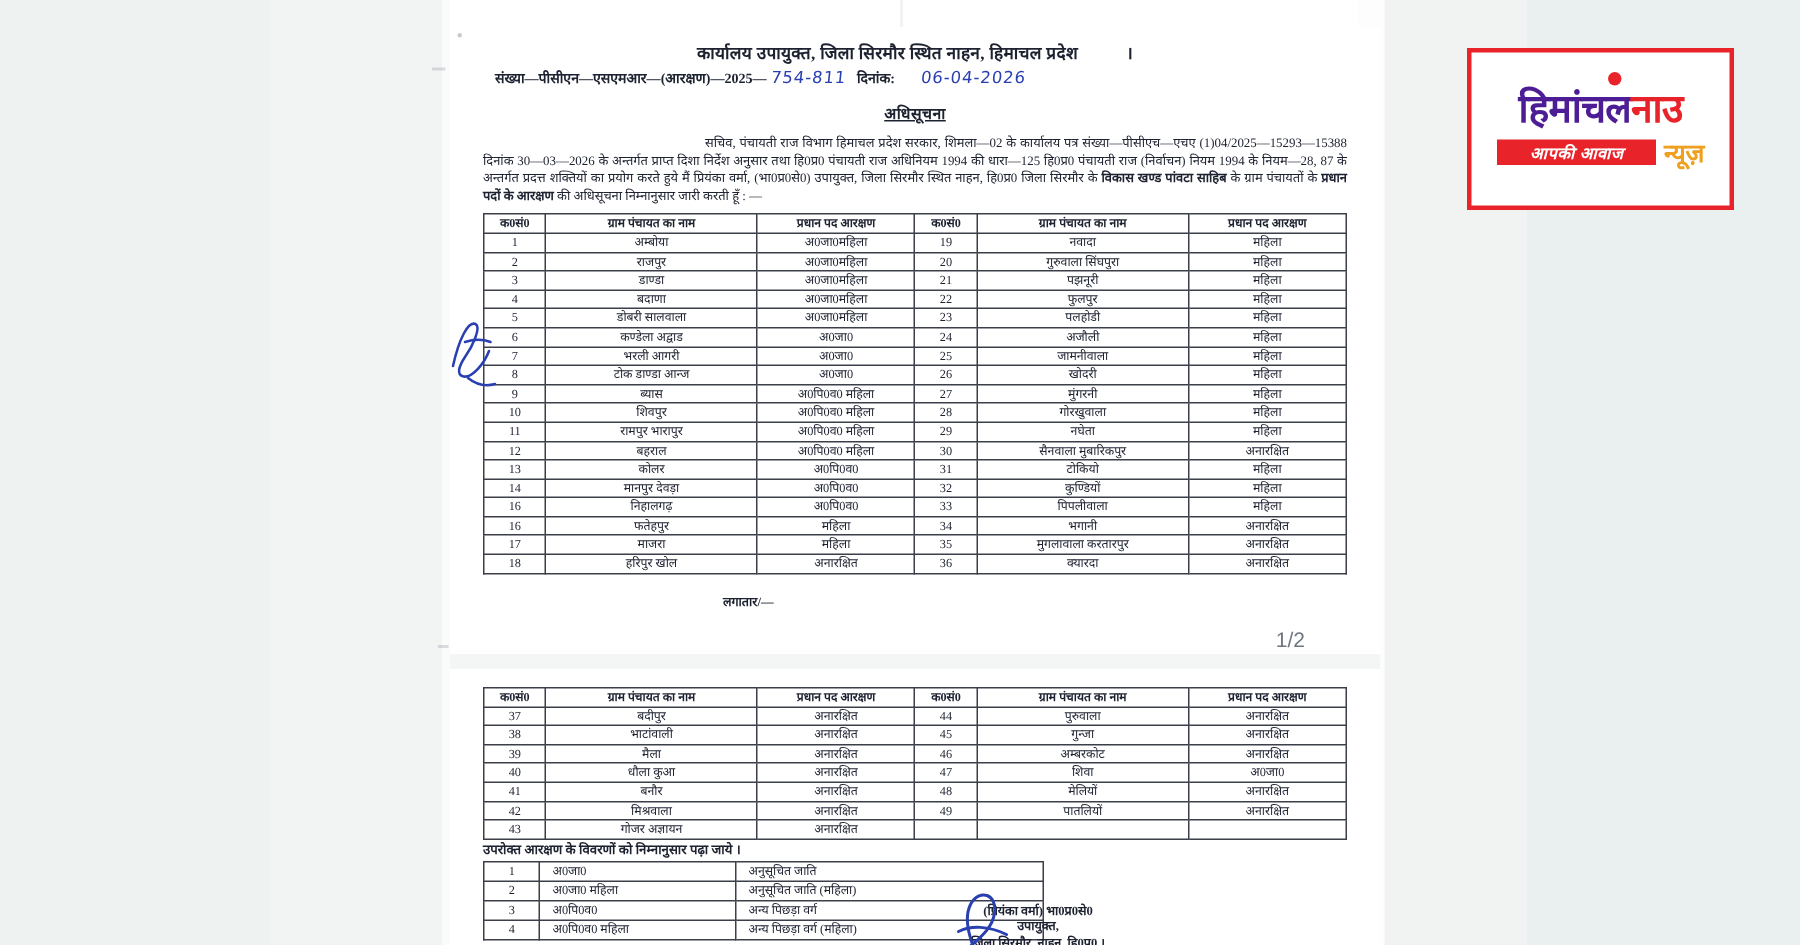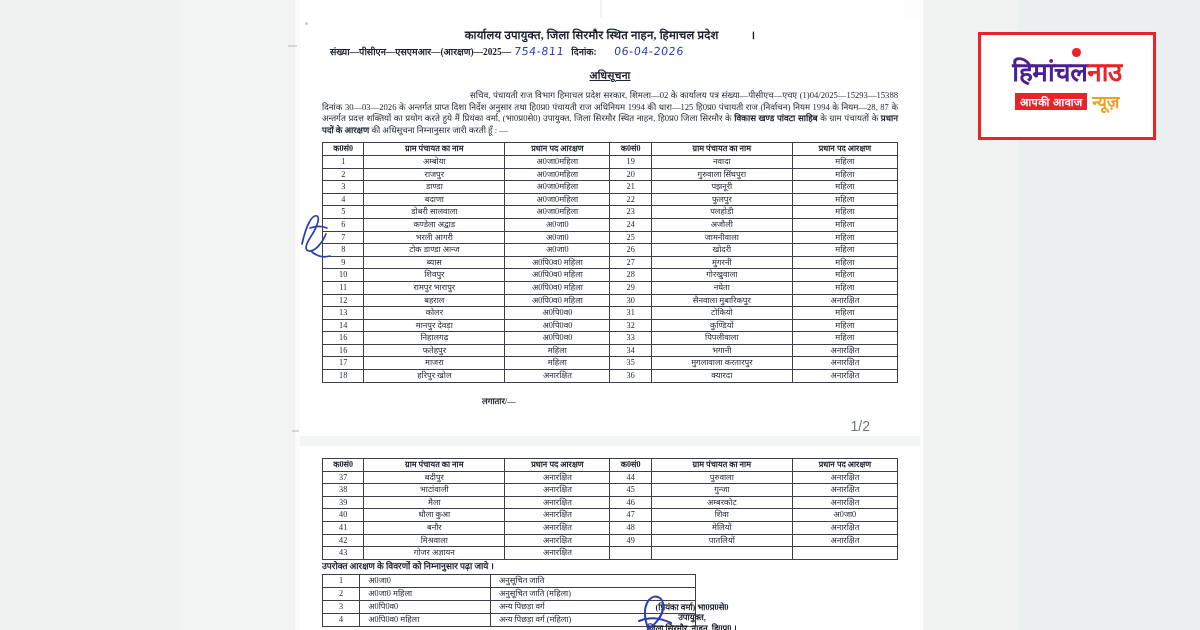--- a/index.html
+++ b/index.html
@@ -122,21 +122,21 @@
     font-family:"Liberation Sans",sans-serif;font-weight:bold;font-size:26px;
     color:#4c1d95;letter-spacing:-.5px;
   }
   .lg-red{
     font-family:"Liberation Sans",sans-serif;font-weight:bold;font-size:26px;
     color:#e8232a;letter-spacing:-.5px;
   }
   .logo-r2{display:flex;align-items:center;gap:5px;margin-top:5px;}
   .lg-chip{
     background:#e8232a;color:#ffffff;font-family:"Liberation Sans",sans-serif;
-    font-weight:bold;font-size:11px;padding:1px 5px;letter-spacing:.3px;
+    font-weight:bold;font-size:11px;padding:1px 22px;letter-spacing:.3px;font-style:italic;
   }
   .lg-orange{
     font-family:"Liberation Sans",sans-serif;font-weight:bold;font-size:17px;
     color:#f0a020;letter-spacing:-.3px;
   }
 
   .speck{position:absolute;background:#9aa0a8;z-index:3;}
 </style>
 </head>
 <body>

